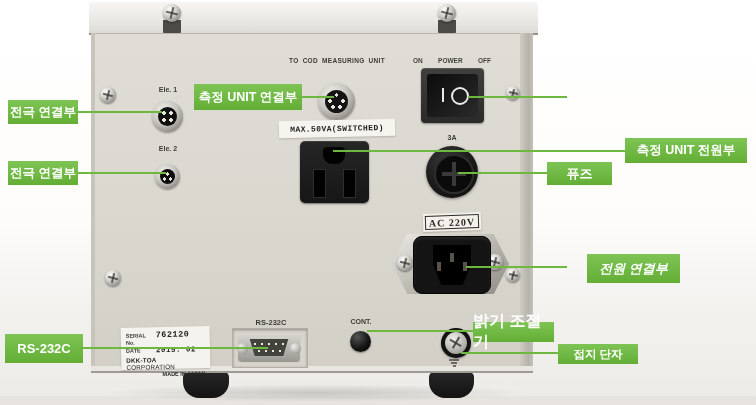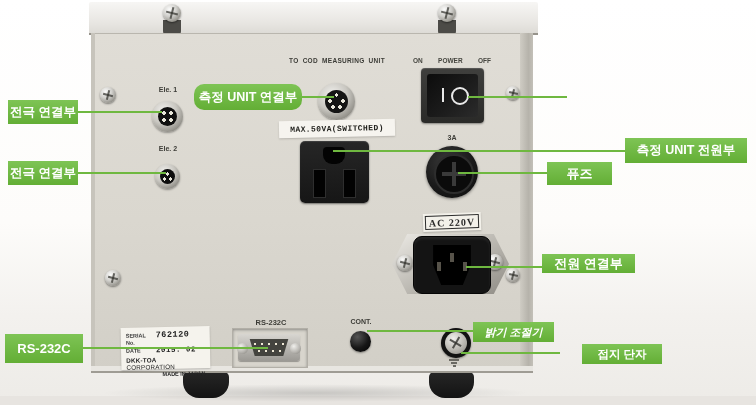--- a/index.html
+++ b/index.html
@@ -252,20 +252,20 @@
   <div class="gline" style="left:468px;top:96px;width:99px;"></div>
   <div class="gline" style="left:333px;top:150px;width:293px;"></div>
   <div class="gline" style="left:458px;top:172px;width:91px;"></div>
   <div class="gline" style="left:466px;top:266px;width:101px;"></div>
   <div class="gline" style="left:81px;top:347px;width:187px;"></div>
   <div class="gline" style="left:367px;top:330px;width:108px;"></div>
   <div class="gline" style="left:461px;top:352px;width:99px;"></div>
 
   <div class="gbox" style="left:8px;top:100px;width:70px;height:24px;font-size:12.5px;">전극 연결부</div>
   <div class="gbox" style="left:8px;top:161px;width:70px;height:24px;font-size:12.5px;">전극 연결부</div>
-  <div class="gbox" style="left:194px;top:84px;width:108px;height:26px;font-size:12.5px;border-radius:10px;">측정 UNIT 연결부</div>
+  <div class="gbox" style="left:194px;top:84px;width:108px;height:26px;font-size:12.5px;">측정 UNIT 연결부</div>
   <div class="gbox" style="left:547px;top:162px;width:65px;height:23px;font-size:13px;">퓨즈</div>
   <div class="gbox" style="left:625px;top:138px;width:122px;height:25px;font-size:12.5px;">측정 UNIT 전원부</div>
-  <div class="gbox" style="left:542px;top:254px;width:93px;height:19px;font-size:13px;">전원 연결부</div>
+  <div class="gbox" style="left:587px;top:254px;width:93px;height:29px;font-size:13px;font-style:italic;">전원 연결부</div>
   <div class="gbox" style="left:5px;top:334px;width:78px;height:29px;font-size:13px;">RS-232C</div>
-  <div class="gbox" style="left:473px;top:322px;width:81px;height:20px;font-size:11px;font-style:italic;">밝기 조절기</div>
-  <div class="gbox" style="left:558px;top:344px;width:80px;height:20px;font-size:11.5px;margin-left:24px;">접지 단자</div>
+  <div class="gbox" style="left:473px;top:322px;width:81px;height:20px;font-size:16px;">밝기 조절기</div>
+  <div class="gbox" style="left:558px;top:344px;width:80px;height:20px;font-size:11.5px;">접지 단자</div>
 </div>
 
 </body></html>

